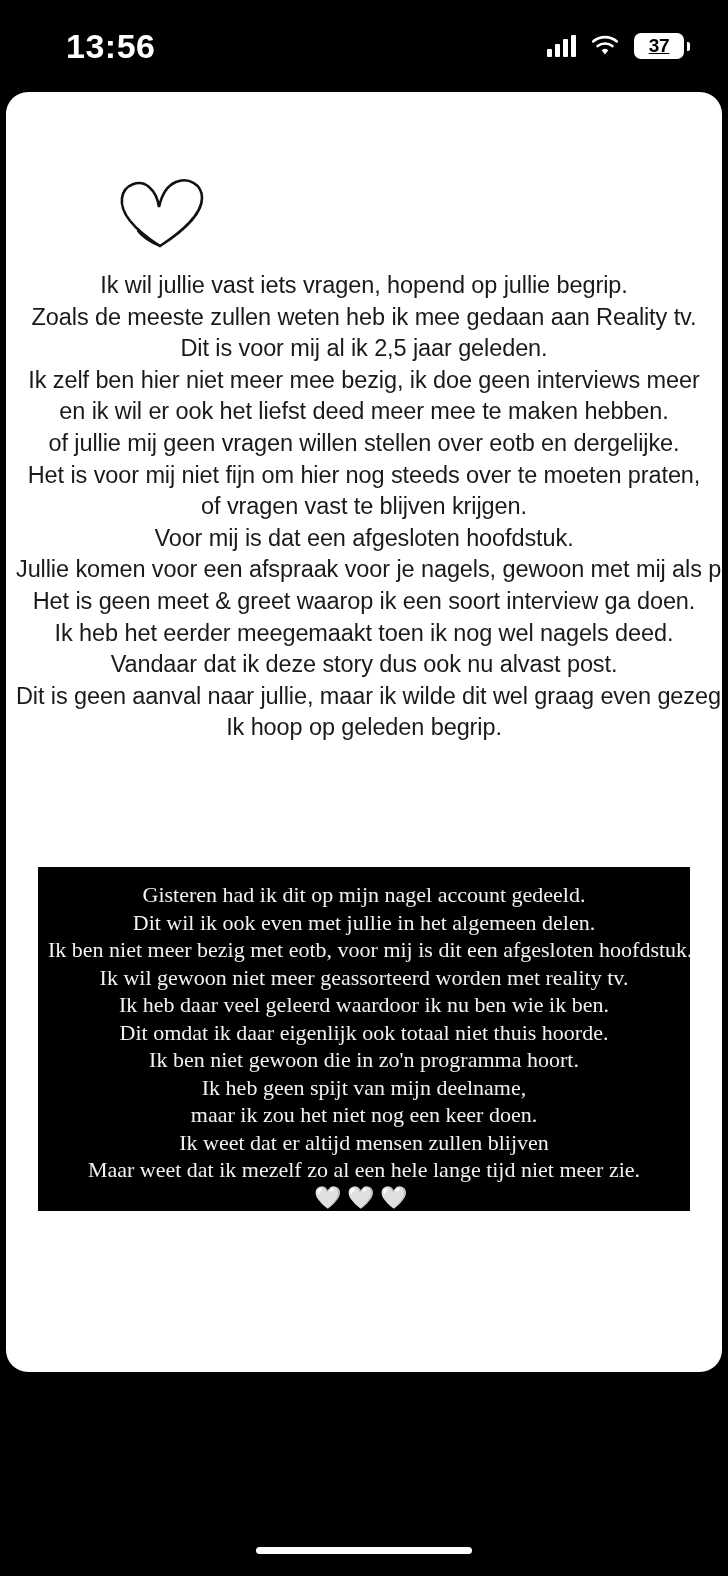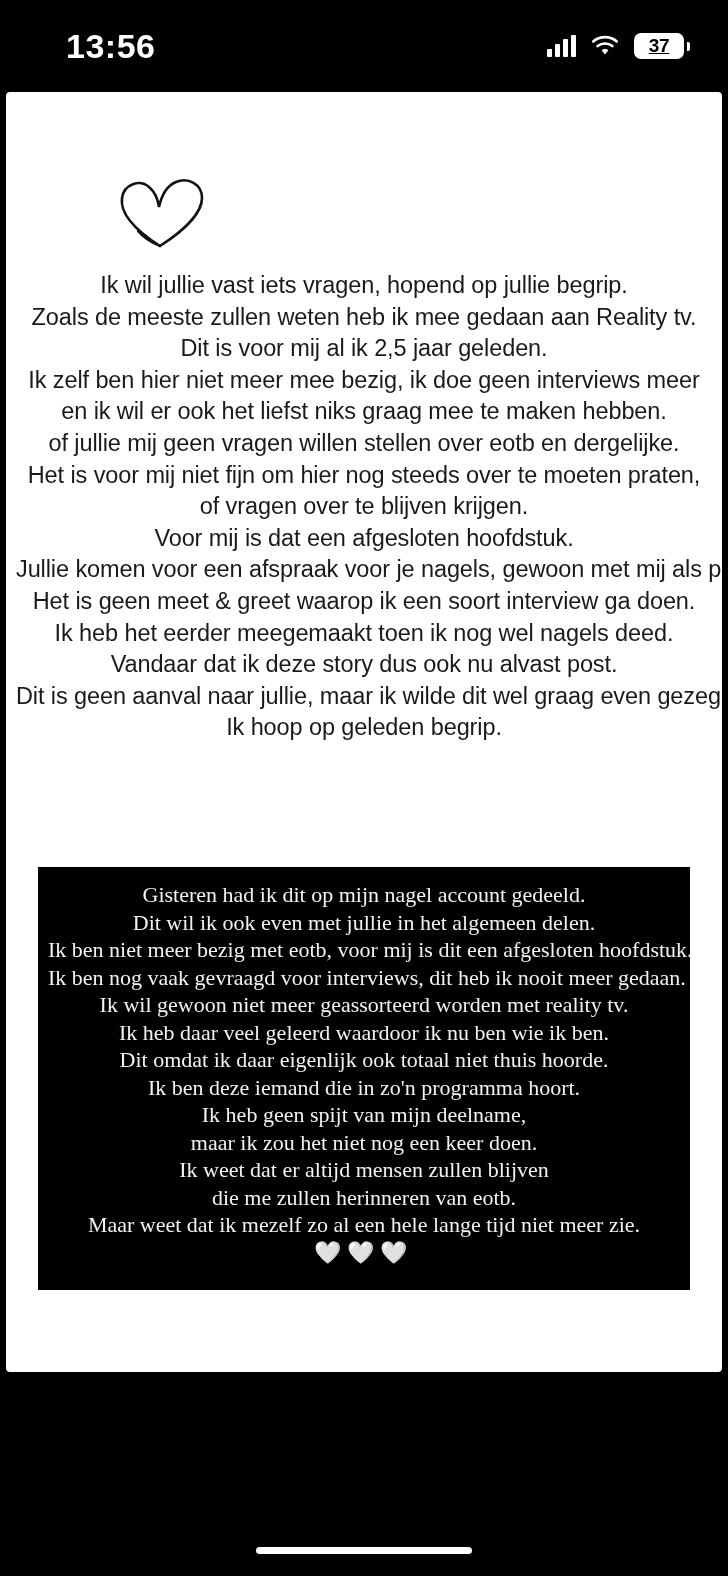--- a/index.html
+++ b/index.html
@@ -85,21 +85,21 @@
   }
 
   
   .story-card {
     position: absolute;
     top: 92px;
     left: 6px;
     right: 6px;
     height: 1280px;
     background: #fff;
-    border-radius: 4px;
+    border-radius: 22px;
     overflow: hidden;
   }
 
   .heart-doodle {
     position: absolute;
     left: 110px;
     top: 82px;
     width: 92px;
     height: 78px;
   }
@@ -119,21 +119,21 @@
   }
   .story-text p { white-space: nowrap; }
 
   
   .quote-block {
     position: absolute;
     left: 32px;
     right: 32px;
     top: 775px;
     background: #000;
-    padding: 14px 10px 24px;
+    padding: 14px 10px 0;
     text-align: center;
   }
   .quote-block p {
     color: #f2f2f2;
     font-family: "Liberation Serif", serif;
     font-size: 22px;
     line-height: 27.5px;
     white-space: nowrap;
   }
   .quote-hearts {
@@ -190,46 +190,44 @@
                  C 45 24, 50 12, 60 8 C 72 3, 86 10, 86 24 C 86 40, 66 58, 44 72 Z" fill="none" stroke="#111" stroke-width="2.6" stroke-linecap="round"></path>
         <path d="M44 72 C 34 68, 26 62, 22 57" fill="none" stroke="#111" stroke-width="2.2" stroke-linecap="round"></path>
       </svg>
     </span>
 
     <div class="story-text">
       <p>Ik wil jullie vast iets vragen, hopend op jullie begrip.</p>
       <p>Zoals de meeste zullen weten heb ik mee gedaan aan Reality tv.</p>
       <p>Dit is voor mij al ik 2,5 jaar geleden.</p>
       <p>Ik zelf ben hier niet meer mee bezig, ik doe geen interviews meer</p>
-      <p>en ik wil er ook het liefst niks graag mee te maken hebben.</p>
+      <p>en ik wil er ook het liefst deed meer mee te maken hebben.</p>
       <p>of jullie mij geen vragen willen stellen over eotb en dergelijke.</p>
       <p>Het is voor mij niet fijn om hier nog steeds over te moeten praten,</p>
-      <p>of vragen over te blijven krijgen.</p>
+      <p>of vragen vast te blijven krijgen.</p>
       <p>Voor mij is dat een afgesloten hoofdstuk.</p>
       <p>Jullie komen voor een afspraak voor je nagels, gewoon met mij als persoon, als Sem.</p>
       <p>Het is geen meet &amp; greet waarop ik een soort interview ga doen.</p>
       <p>Ik heb het eerder meegemaakt toen ik nog wel nagels deed.</p>
       <p>Vandaar dat ik deze story dus ook nu alvast post.</p>
       <p>Dit is geen aanval naar jullie, maar ik wilde dit wel graag even gezegd hebben.</p>
       <p>Ik hoop op geleden begrip.</p>
     </div>
 
     <div class="quote-block">
       <p>Gisteren had ik dit op mijn nagel account gedeeld.</p>
       <p>Dit wil ik ook even met jullie in het algemeen delen.</p>
       <p>Ik ben niet meer bezig met eotb, voor mij is dit een afgesloten hoofdstuk.</p>
-      <p>Ik ben nog vaak gevraagd voor interviews, dit heb ik nooit meer gedaan.</p>
       <p>Ik wil gewoon niet meer geassorteerd worden met reality tv.</p>
       <p>Ik heb daar veel geleerd waardoor ik nu ben wie ik ben.</p>
       <p>Dit omdat ik daar eigenlijk ook totaal niet thuis hoorde.</p>
-      <p>Ik ben deze iemand die in zo'n programma hoort.</p>
+      <p>Ik ben niet gewoon die in zo'n programma hoort.</p>
       <p>Ik heb geen spijt van mijn deelname,</p>
       <p>maar ik zou het niet nog een keer doen.</p>
       <p>Ik weet dat er altijd mensen zullen blijven</p>
-      <p>die me zullen herinneren van eotb.</p>
       <p>Maar weet dat ik mezelf zo al een hele lange tijd niet meer zie.</p>
       <p class="quote-hearts">🤍🤍🤍</p>
     </div>
 
   </div>
 
   <div class="home-indicator"></div>
 
 </div>
 

